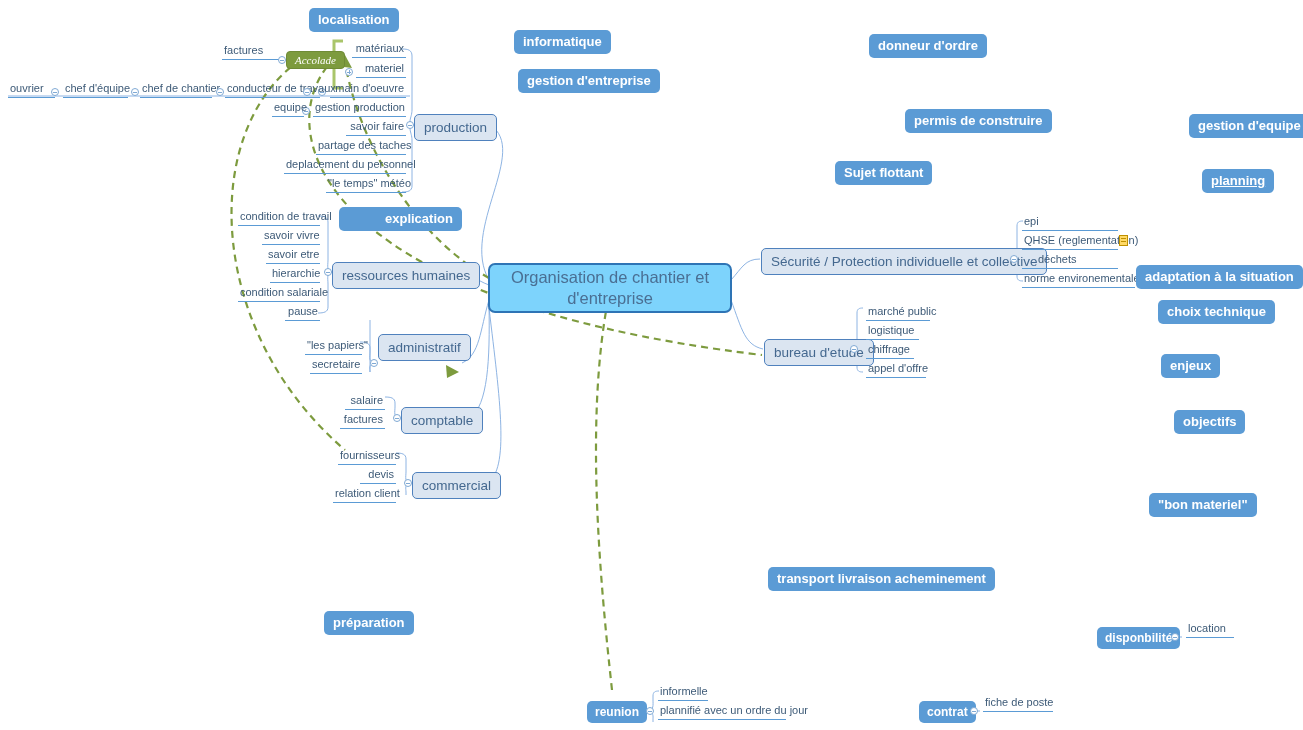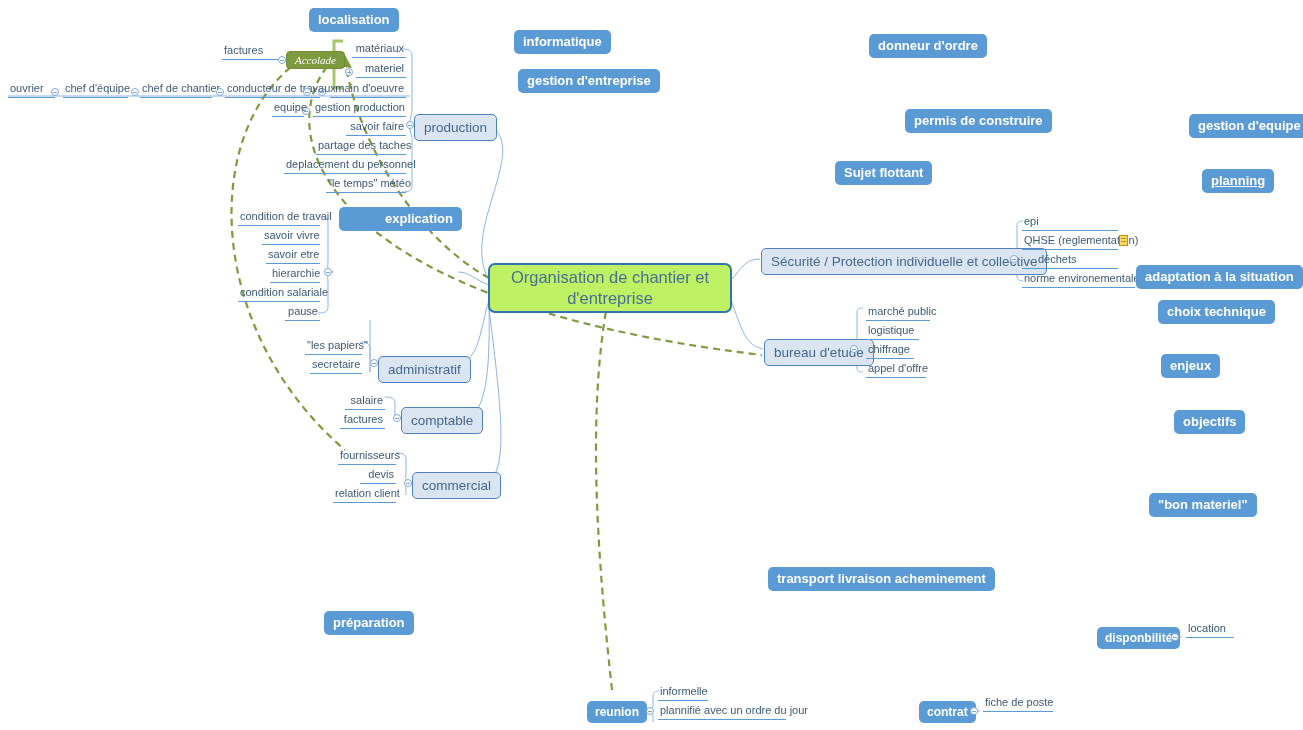--- a/index.html
+++ b/index.html
@@ -13,21 +13,21 @@
     color:#3b5a7a;
   }
   #canvas{position:absolute;left:0;top:0;width:1303px;height:730px;}
   svg.links{position:absolute;left:0;top:0;width:1303px;height:730px;pointer-events:none;}
 
   
   .node{position:absolute;box-sizing:border-box;white-space:nowrap;}
 
   
   .central{
-    background:#bef264;
+    background:#7dd3fc;
     border:2px solid #2e74b5;
     border-radius:7px;
     color:#4a6f93;
     font-size:16.5px;
     line-height:21px;
     text-align:center;
     padding:9px 12px;
     white-space:normal;
   }
 
@@ -252,20 +252,23 @@
   </div>
 
   <div class="node sub left" style="left:222px;top:44px;width:62px;">
     <span>factures</span>
   </div>
   <div class="knob" style="left:278px;top:56px;"></div>
   <div class="node accolade" style="left:286px;top:51px;">
     <span>Accolade</span>
   </div>
 
+  <div class="node mainbox" style="left:332px;top:262px;">
+    <span>ressources humaines</span>
+  </div>
   <div class="knob" style="left:324px;top:268px;"></div>
 
   <div class="node sub" style="left:238px;top:210px;width:82px;">
     <span>condition de travail</span>
   </div>
   <div class="node sub" style="left:262px;top:229px;width:58px;">
     <span>savoir vivre</span>
   </div>
   <div class="node sub" style="left:266px;top:248px;width:54px;">
     <span>savoir etre</span>
@@ -273,21 +276,21 @@
   <div class="node sub" style="left:270px;top:267px;width:50px;">
     <span>hierarchie</span>
   </div>
   <div class="node sub" style="left:238px;top:286px;width:82px;">
     <span>condition salariale</span>
   </div>
   <div class="node sub" style="left:285px;top:305px;width:35px;">
     <span>pause</span>
   </div>
 
-  <div class="node mainbox" style="left:378px;top:356px;text-align:right;">
+  <div class="node mainbox" style="left:378px;top:334px;text-align:right;">
     <span>administratif</span>
   </div>
   <div class="knob" style="left:370px;top:359px;"></div>
 
   <div class="node sub" style="left:305px;top:339px;width:57px;">
     <span>"les papiers"</span>
   </div>
   <div class="node sub" style="left:310px;top:358px;width:52px;">
     <span>secretaire</span>
   </div>

